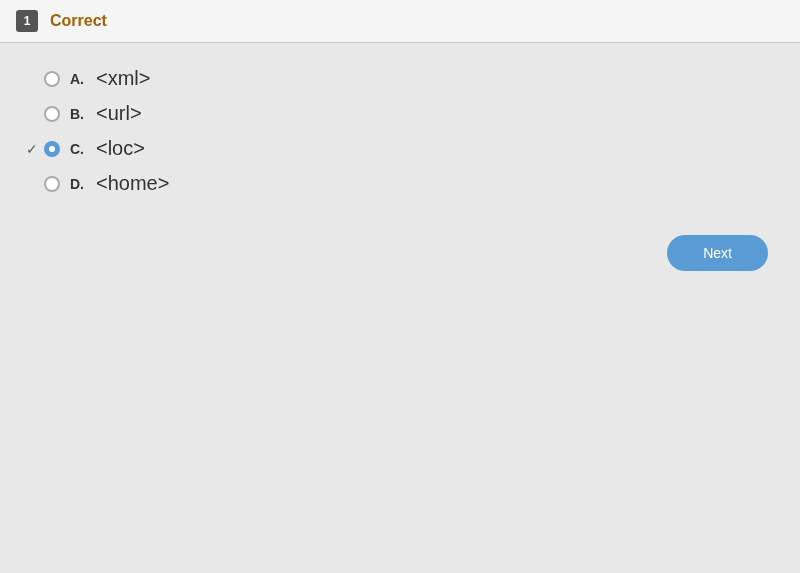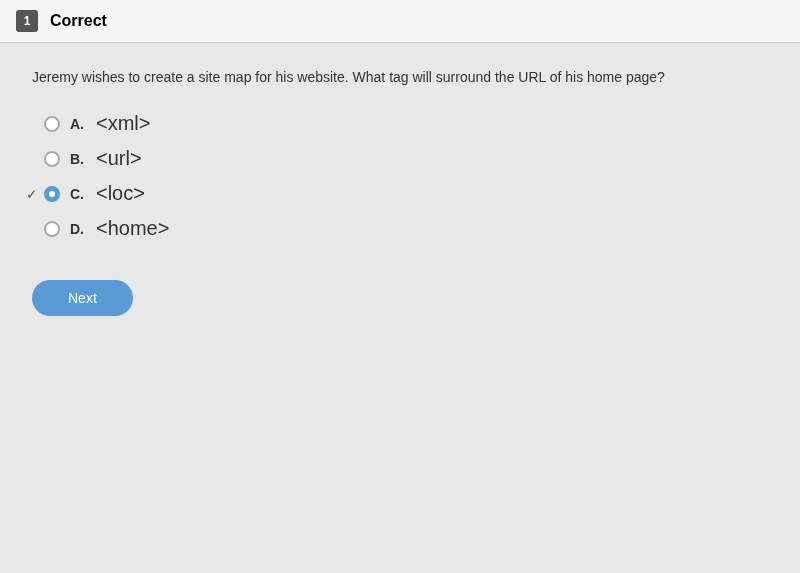--- a/index.html
+++ b/index.html
@@ -44,21 +44,21 @@
       background-color: #555;
       color: #fff;
       font-size: 12px;
       font-weight: bold;
       border-radius: 3px;
     }
 
     .header-title {
       font-size: 16px;
       font-weight: bold;
-      color: #000000;
+      color: #a16207;
     }
 
     .content-area {
       padding: 24px 32px;
       flex: 1;
     }
 
     .instruction-text {
       font-size: 13px;
       color: #444;
@@ -126,21 +126,21 @@
       min-width: 16px;
     }
 
     .option-text {
       font-size: 20px;
       color: #333;
     }
 
     .next-button-container {
       display: flex;
-      justify-content: flex-start;
+      justify-content: flex-end;
       margin-top: 40px;
     }
 
     .next-button {
       background-color: #5b9bd5;
       color: #fff;
       border: none;
       border-radius: 20px;
       padding: 10px 36px;
       font-size: 14px;
@@ -152,21 +152,20 @@
 <body>
 
 <div class="page-container">
 
   <div class="header">
     <span class="question-number">1</span>
     <span class="header-title">Correct</span>
   </div>
 
   <div class="content-area">
-    <p class="question-text">Jeremy wishes to create a site map for his website. What tag will surround the URL of his home page?</p>
 
     <ul class="options-list">
     <li class="option-item">
           <span class="radio-circle"></span>
           <span class="option-letter">A.</span>
           <span class="option-text">&lt;xml&gt;</span>
         </li>
         <li class="option-item">
           <span class="radio-circle"></span>
           <span class="option-letter">B.</span>

